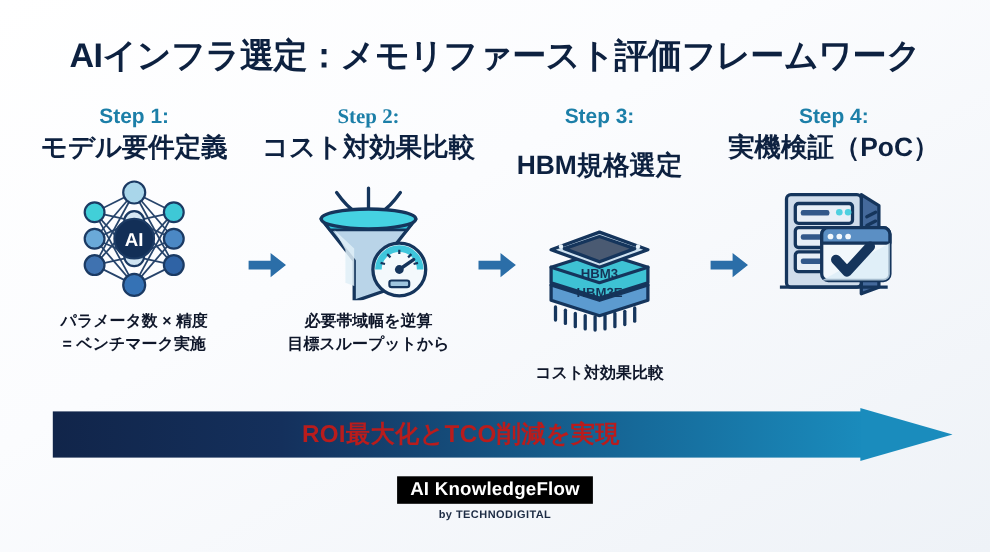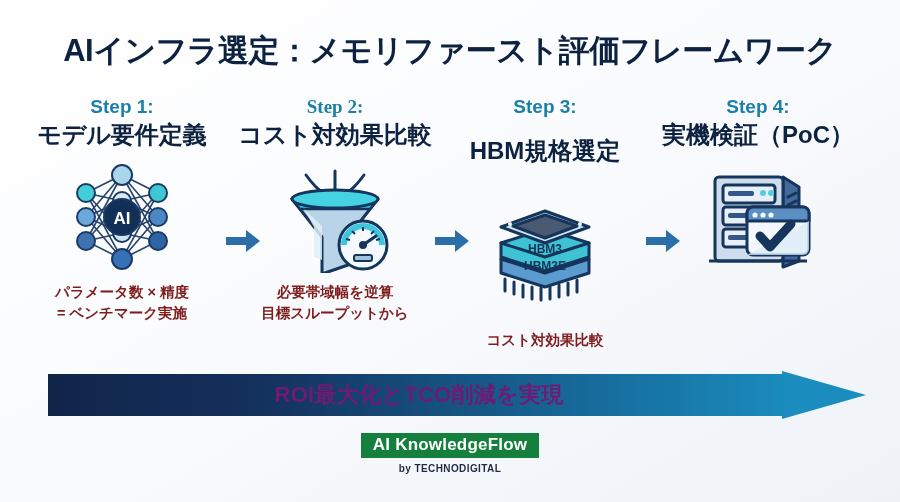--- a/index.html
+++ b/index.html
@@ -40,21 +40,21 @@
     font-size:24px; font-weight:bold; color:#0d2140; line-height:1.2;
     white-space:nowrap;
   }
   .step-icon {
     margin-top:10px;
     width:124px; height:114px;
     display:flex; align-items:center; justify-content:center;
   }
   .step-caption {
     margin-top:8px;
-    font-size:14.5px; font-weight:bold; color:#7f1d1d;
+    font-size:14.5px; font-weight:bold; color:#0f172a;
     line-height:1.45; text-align:center; white-space:nowrap;
   }
 
   
   .flow-arrow { position:absolute; top:224px; width:44px; height:34px; }
   .fa-1 { left:222px; }
   .fa-2 { left:431px; }
   .fa-3 { left:642px; }
 
   
@@ -62,29 +62,29 @@
   .banner-body {
     position:absolute; left:0; top:3px; width:742px; height:42px;
     background: linear-gradient(90deg,#11254a 0%, #14305c 28%, #166a9a 72%, #1a8cbd 100%);
   }
   .banner-head {
     position:absolute; left:734px; top:0; width:84px; height:48px;
   }
   .banner-text {
     position:absolute; left:0; top:3px; width:742px; height:42px;
     display:flex; align-items:center; justify-content:center;
-    color:#701a75; font-size:22px; font-weight:bold; letter-spacing:0.3px;
+    color:#b91c1c; font-size:22px; font-weight:bold; letter-spacing:0.3px;
     white-space:nowrap;
   }
 
   
   .footer { position:absolute; left:0; top:433px; width:900px; text-align:center; }
   .brand-badge {
     display:inline-block;
-    background:#15803d; color:#ffffff;
+    background:#000000; color:#ffffff;
     font-size:17px; font-weight:bold;
     padding:2px 12px 3px 12px;
     letter-spacing:0.2px;
   }
   .brand-sub {
     margin-top:5px;
     font-size:10px; font-weight:bold; color:#1d2c44; letter-spacing:0.4px;
   }
   .brand-tag {
     margin-top:3px;

